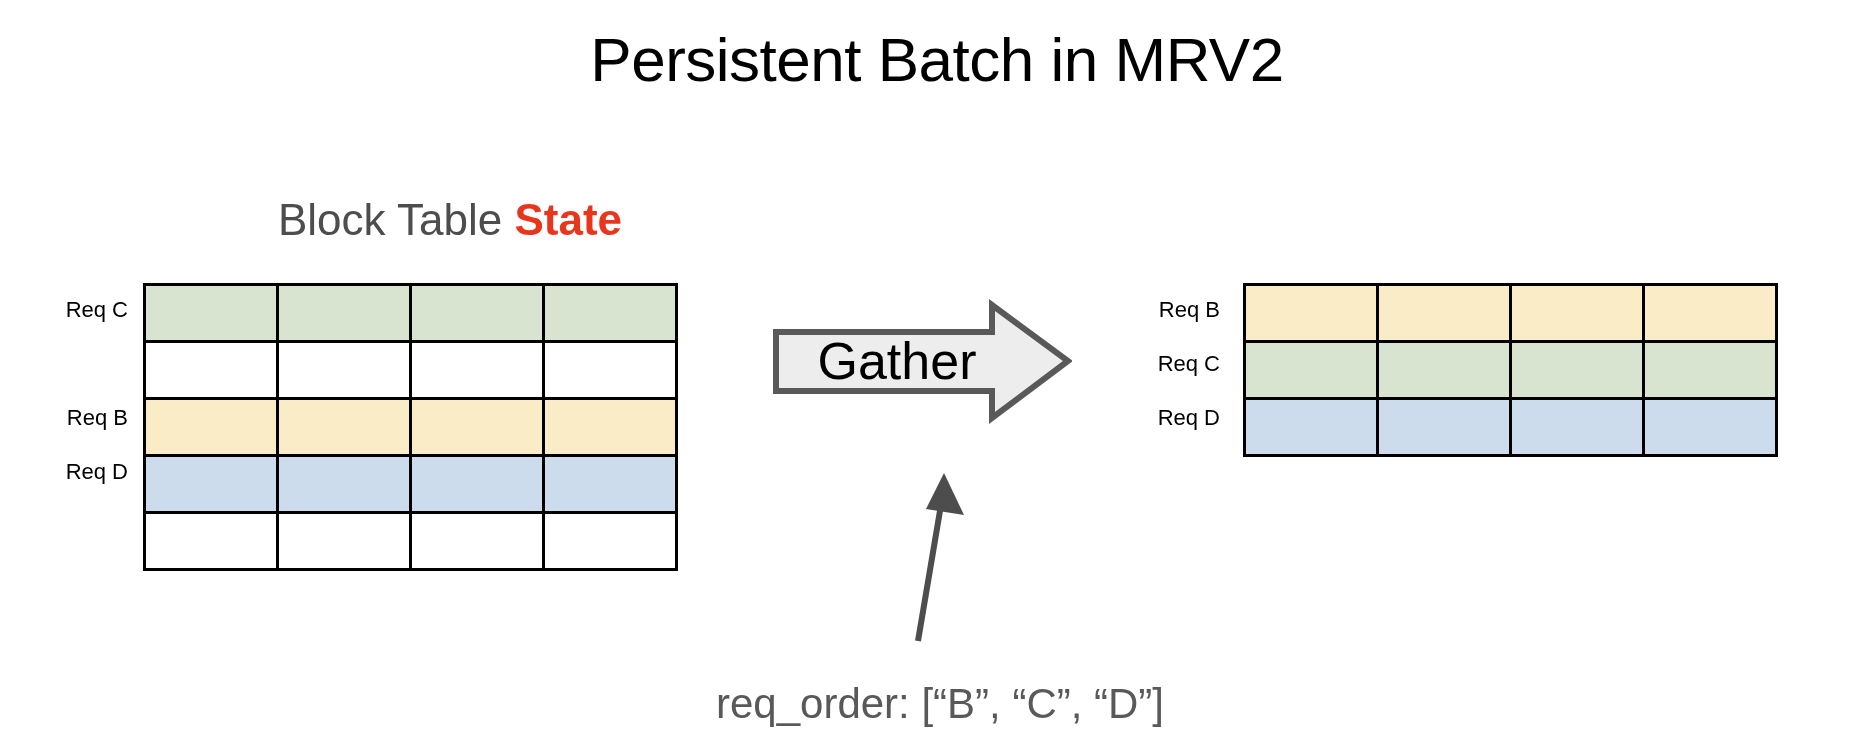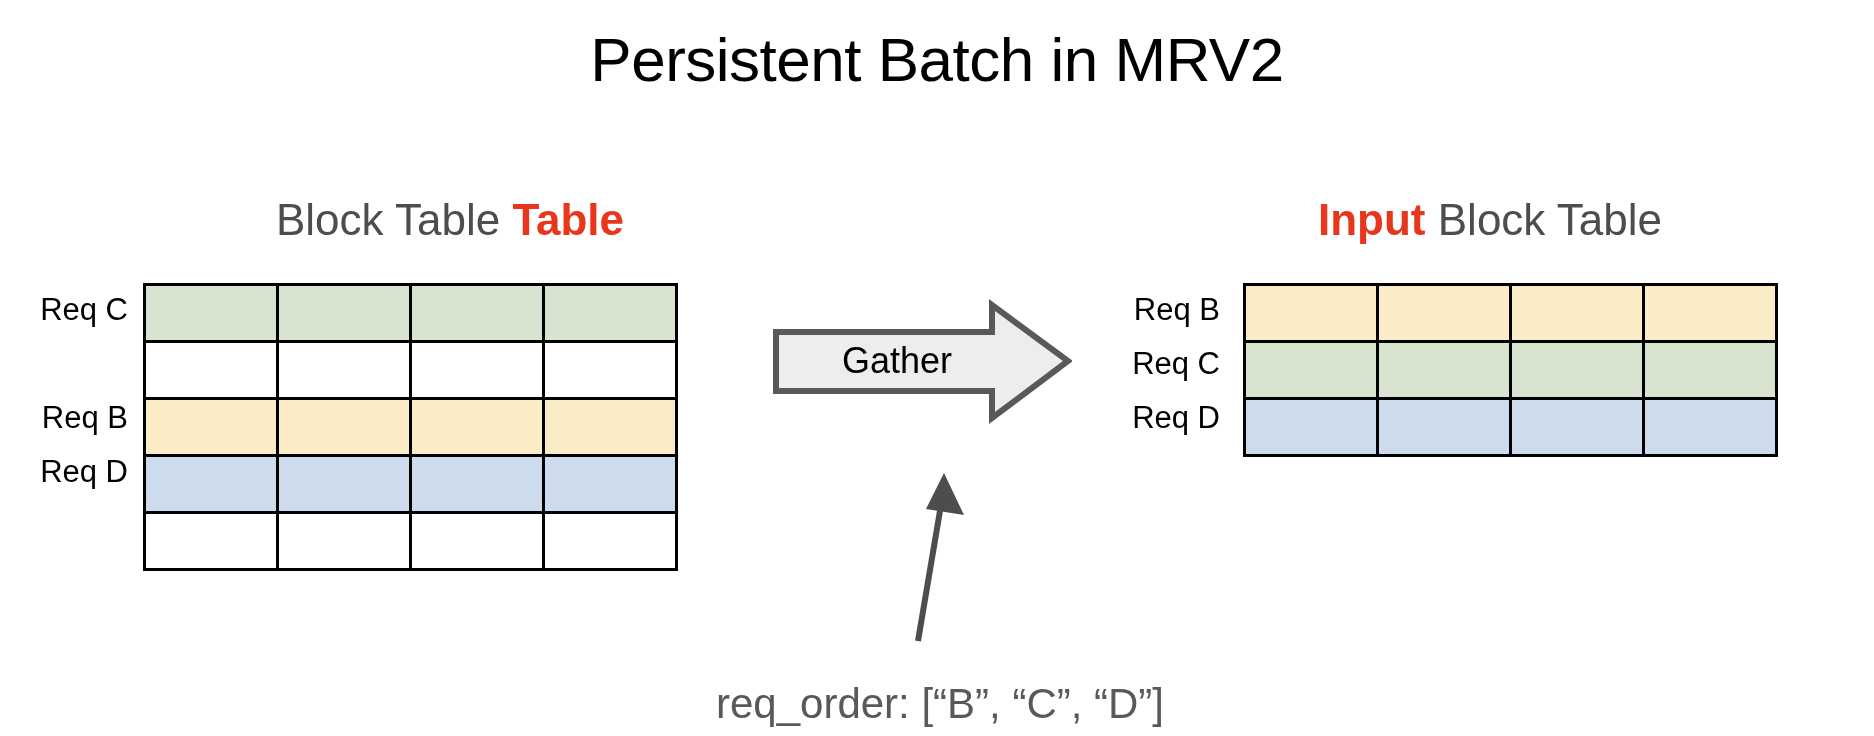--- a/index.html
+++ b/index.html
@@ -73,21 +73,21 @@
   
   #table-state-wrap { left: 143px; top: 272px; }
 
   
   #table-input-wrap { left: 1243px; top: 272px; }
   #table-input td { height: 54px; width: 130px; }
 
   
   .row-label {
     position: absolute;
-    font-size: 31px;
+    font-size: 22px;
     line-height: 34px;
     color: #000000;
     white-space: nowrap;
   }
   .row-label.right-side { text-align: right; }
 
   
   #gather-arrow {
     position: absolute;
     left: 772px;
@@ -96,21 +96,21 @@
     height: 125px;
   }
   #gather-label {
     position: absolute;
     left: 772px;
     top: 320px;
     width: 250px;
     height: 60px;
     line-height: 60px;
     text-align: center;
-    font-size: 36px;
+    font-size: 52px;
     color: #000000;
     white-space: nowrap;
     pointer-events: none;
   }
 
   
   #req-order-caption {
     position: absolute;
     left: 460px;
     top: 635px;
@@ -131,26 +131,23 @@
   }
 </style>
 </head>
 <body>
 
 <div class="stage">
 
   <div class="slide-title">Persistent Batch in MRV2</div>
 
   <div class="section-heading" id="heading-left">
-    <span>Block Table </span><span class="accent">Table</span>
+    <span>Block Table </span><span class="accent">State</span>
   </div>
 
-  <div class="section-heading" id="heading-right">
-    <span class="accent">Input</span><span> Block Table</span>
-  </div>
 
   <div class="table-wrap" id="table-state-wrap">
     <table class="blk-table" id="table-state">
       <tbody id="state-body">
           <tr>
             <td class="c-green"></td>
             <td class="c-green"></td>
             <td class="c-green"></td>
             <td class="c-green"></td>
           </tr>

